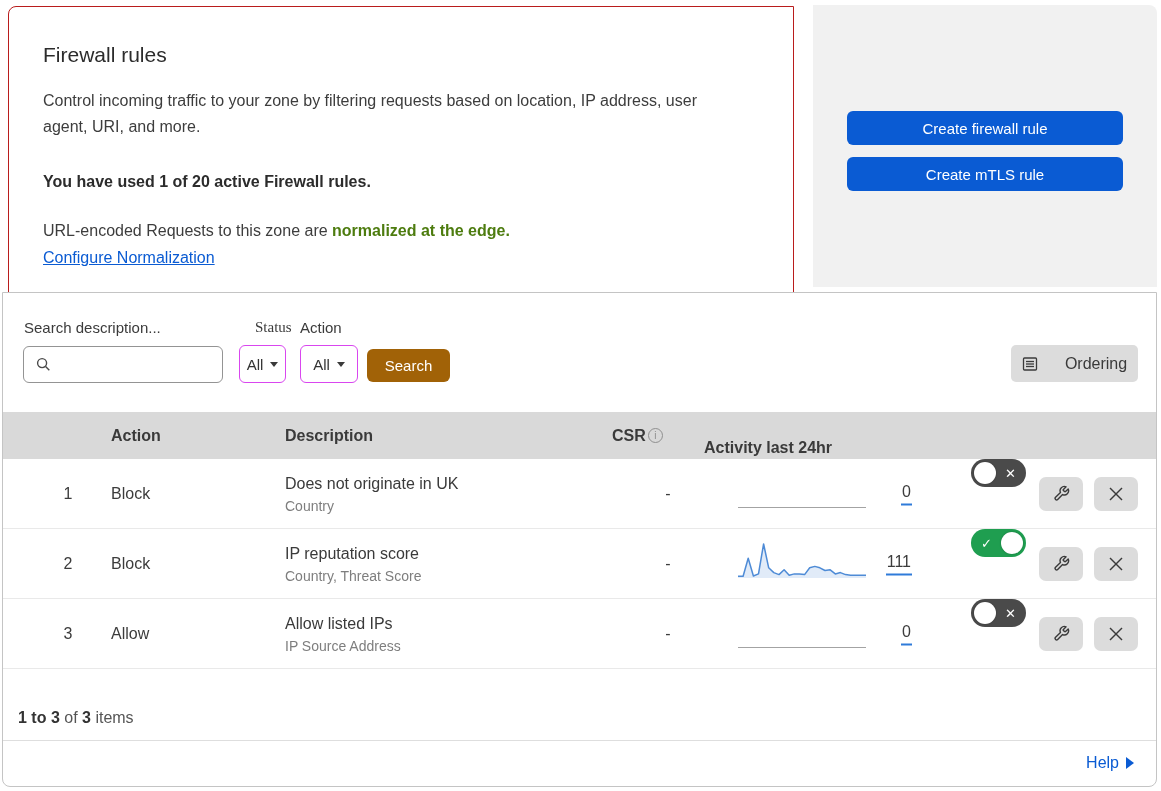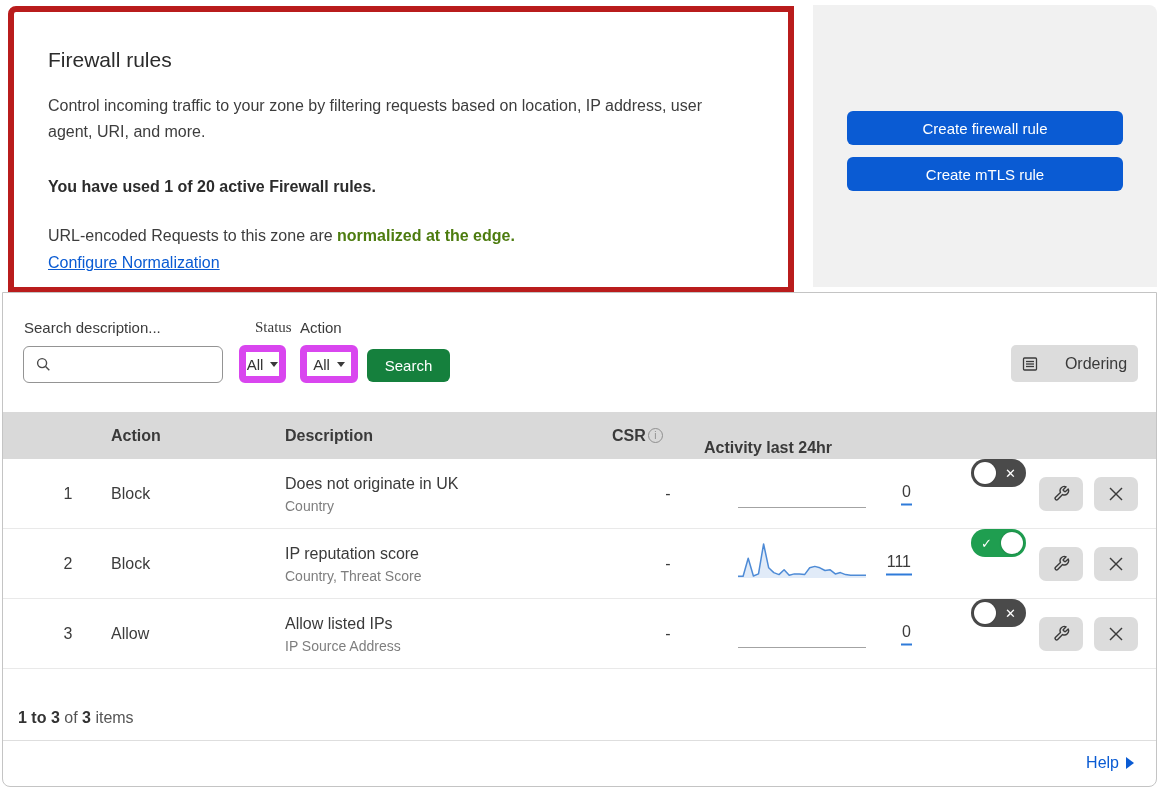--- a/index.html
+++ b/index.html
@@ -8,21 +8,21 @@
     width: 1161px; height: 791px; position: relative;
     background: #fff;
     font-family: "Liberation Sans", "DejaVu Sans", sans-serif;
     color: #3a3a3a;
     overflow: hidden;
   }
 
   
   .header-card {
     position: absolute; left: 8px; top: 6px; width: 786px; height: 287px;
-    background: #fff; border: 6px solid #b91c1c; border-radius: 8px 0 0 0;
+    background: #fff; border: 1px solid #b91c1c; border-radius: 8px 0 0 0;
     padding: 36px 62px 0 34px;
   }
   .page-title { margin: 0 0 21px 0; font-size: 21px; font-weight: 400; color: #2c2c2c; }
   .page-desc { margin: 0 0 33px 0; font-size: 16px; line-height: 26px; color: #3d3d3d; max-width: 700px; }
   .usage-line { margin: 0 0 31px 0; font-size: 16px; font-weight: 700; color: #2c2c2c; }
   .norm-line { margin: 0 0 9px 0; font-size: 16px; color: #3d3d3d; }
   .norm-line b { color: #4d7c0f; }
   .cfg-link { font-size: 16px; color: #0a5bd3; text-decoration: underline; cursor: pointer; }
 
   
@@ -52,33 +52,33 @@
     position: absolute; left: 20px; top: 53px; width: 200px; height: 37px;
     border: 1px solid #949494; border-radius: 6px; background: #fff;
     display: flex; align-items: center; padding: 0 8px 0 12px;
   }
   .search-box input {
     border: none; outline: none; flex: 1; min-width: 0; font-size: 15px;
     font-family: inherit; margin-left: 8px; background: transparent;
   }
   .dropdown {
     position: absolute; top: 52px; height: 38px; background: #fff;
-    border: 7px solid #d946ef; border-radius: 6px;
+    border: 1px solid #d946ef; border-radius: 6px;
     display: flex; align-items: center; justify-content: center; gap: 7px;
     font-size: 15px; color: #333; cursor: pointer; padding: 0 10px;
   }
   .dd-status { left: 236px; width: 47px; }
   .dd-action { left: 297px; width: 58px; }
   .caret {
     width: 0; height: 0; border-left: 4.5px solid transparent;
     border-right: 4.5px solid transparent; border-top: 5px solid #3a3a3a;
   }
   .search-btn {
     position: absolute; left: 364px; top: 56px; width: 83px; height: 33px;
-    background: #15803d; color: #fff; font-size: 15px; border: none; border-radius: 6px;
+    background: #a16207; color: #fff; font-size: 15px; border: none; border-radius: 6px;
     font-family: inherit; cursor: pointer;
   }
   .ordering-btn {
     position: absolute; left: 1008px; top: 52px; width: 127px; height: 37px;
     background: #dcdcdc; border: none; border-radius: 5px;
     display: flex; align-items: center; justify-content: center; gap: 27px;
     font-size: 16px; color: #3a3a3a; font-family: inherit; cursor: pointer;
   }
 
   

